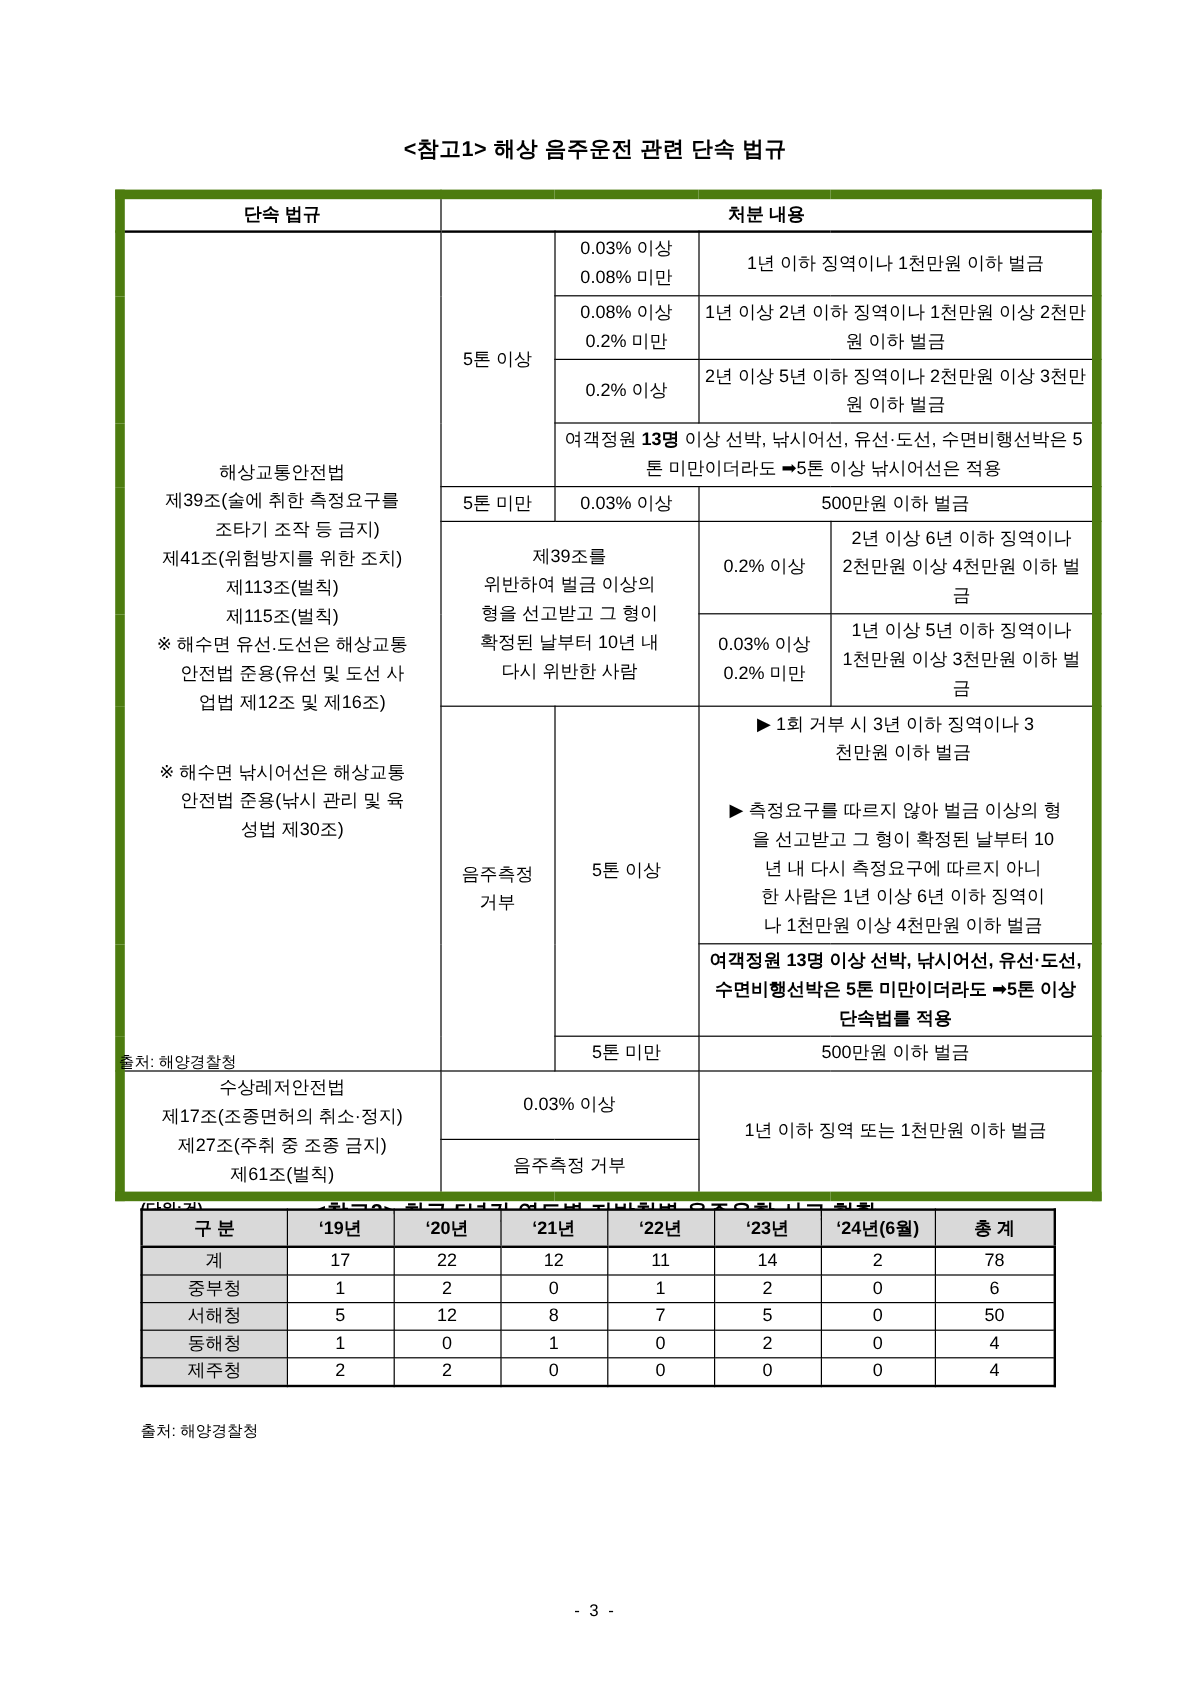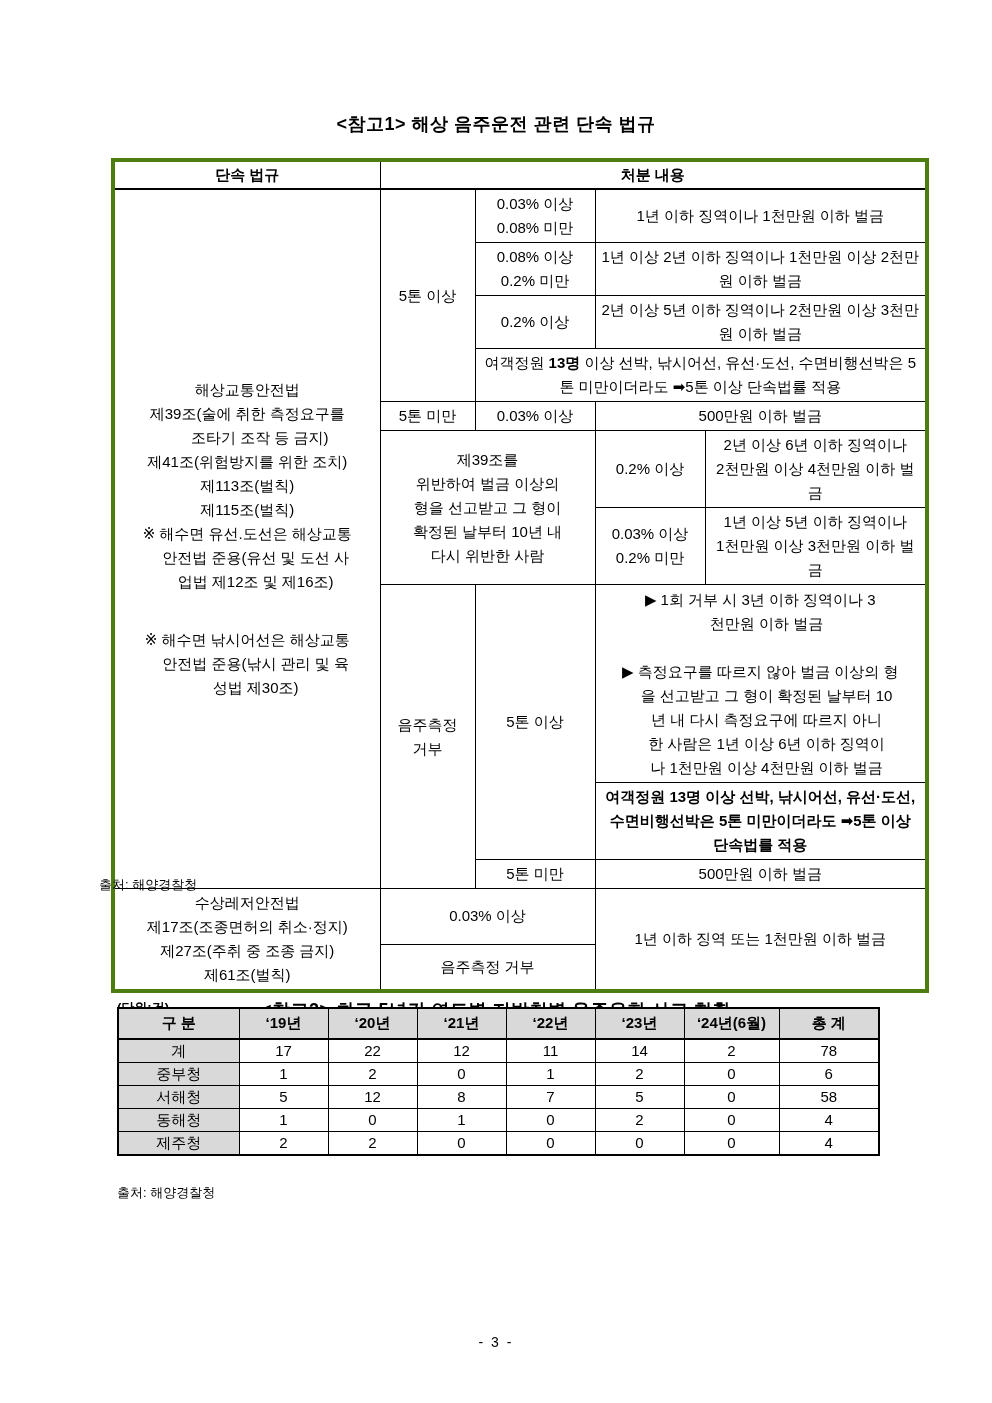--- a/index.html
+++ b/index.html
@@ -9,21 +9,21 @@
   .t1-title{position:absolute;top:112px;left:0;width:100%;text-align:center;
             font-size:18px;font-weight:bold;letter-spacing:0.5px;}
   .t2-title{position:absolute;top:998px;left:0;width:100%;text-align:center;
             font-size:18px;font-weight:bold;letter-spacing:0.5px;}
   .unit-label{position:absolute;top:999px;left:117px;width:761px;font-size:13px;font-weight:bold;}
   .source1{position:absolute;top:876px;left:99px;font-size:13px;}
   .source2{position:absolute;top:1184px;left:117px;font-size:13px;}
   .footer-page{position:absolute;top:1334px;left:0;width:100%;text-align:center;font-size:14px;letter-spacing:2px;}
 
   table{border-collapse:collapse;table-layout:fixed;}
-  .t1{position:absolute;top:158px;left:111px;width:814px;border:4px solid #4d7c0f;}
+  .t1{position:absolute;top:158px;left:96px;width:814px;border:8px solid #4d7c0f;}
   .t1 th,.t1 td{border:1px solid #000;font-size:15px;text-align:center;vertical-align:middle;
                 padding:2px 5px;line-height:1.6;overflow:hidden;}
   .t1 thead th{font-weight:bold;border-bottom:2px solid #000;height:22px;padding:1px 4px;}
 
   .prewrap{white-space:pre-wrap;}
   .preline{white-space:pre-line;}
   .pen{text-align:left;padding-left:9px;margin-top:16px;}
   .pen-sm{text-align:left;padding-left:8px;font-size:14px;line-height:1.7;}
   .bac{line-height:1.7;}
 
@@ -94,21 +94,21 @@
         <td class="preline bac">0.08% 이상
 0.2% 미만</td>
         <td colspan="2" class="pen">1년 이상 2년 이하 징역이나 1천만원 이상 2천만원 이하 벌금</td>
       </tr>
       <tr style="height:49px">
         <td class="preline bac">0.2% 이상</td>
         <td colspan="2" class="pen">2년 이상 5년 이하 징역이나 2천만원 이상 3천만원 이하 벌금</td>
       </tr>
       <tr style="height:38px">
         <td colspan="3" class="pass-note">
-          <span>여객정원 </span><b>13명</b><span> 이상 선박, 낚시어선, 유선·도선, 수면비행선박은 5톤 미만이더라도 ➡5톤 이상 단속법률 적용</span>
+          <span>여객정원 </span><b>13명</b><span> 이상 선박, 낚시어선, 유선·도선, 수면비행선박은 5톤 미만이더라도 ➡5톤 이상 낚시어선은 적용</span>
         </td>
       </tr>
       <tr style="height:25px">
         <td>5톤 미만</td>
         <td>0.03% 이상</td>
         <td colspan="2" class="pen">500만원 이하 벌금</td>
       </tr>
       <tr style="height:49px">
         <td colspan="2" rowspan="2" class="repeat-cell">제39조를
 위반하여 벌금 이상의
@@ -211,21 +211,21 @@
         <td>6</td>
       </tr>
       <tr>
         <td class="rowlabel">서해청</td>
         <td>5</td>
         <td>12</td>
         <td>8</td>
         <td>7</td>
         <td>5</td>
         <td>0</td>
-        <td>58</td>
+        <td>50</td>
       </tr>
       <tr>
         <td class="rowlabel">동해청</td>
         <td>1</td>
         <td>0</td>
         <td>1</td>
         <td>0</td>
         <td>2</td>
         <td>0</td>
         <td>4</td>

